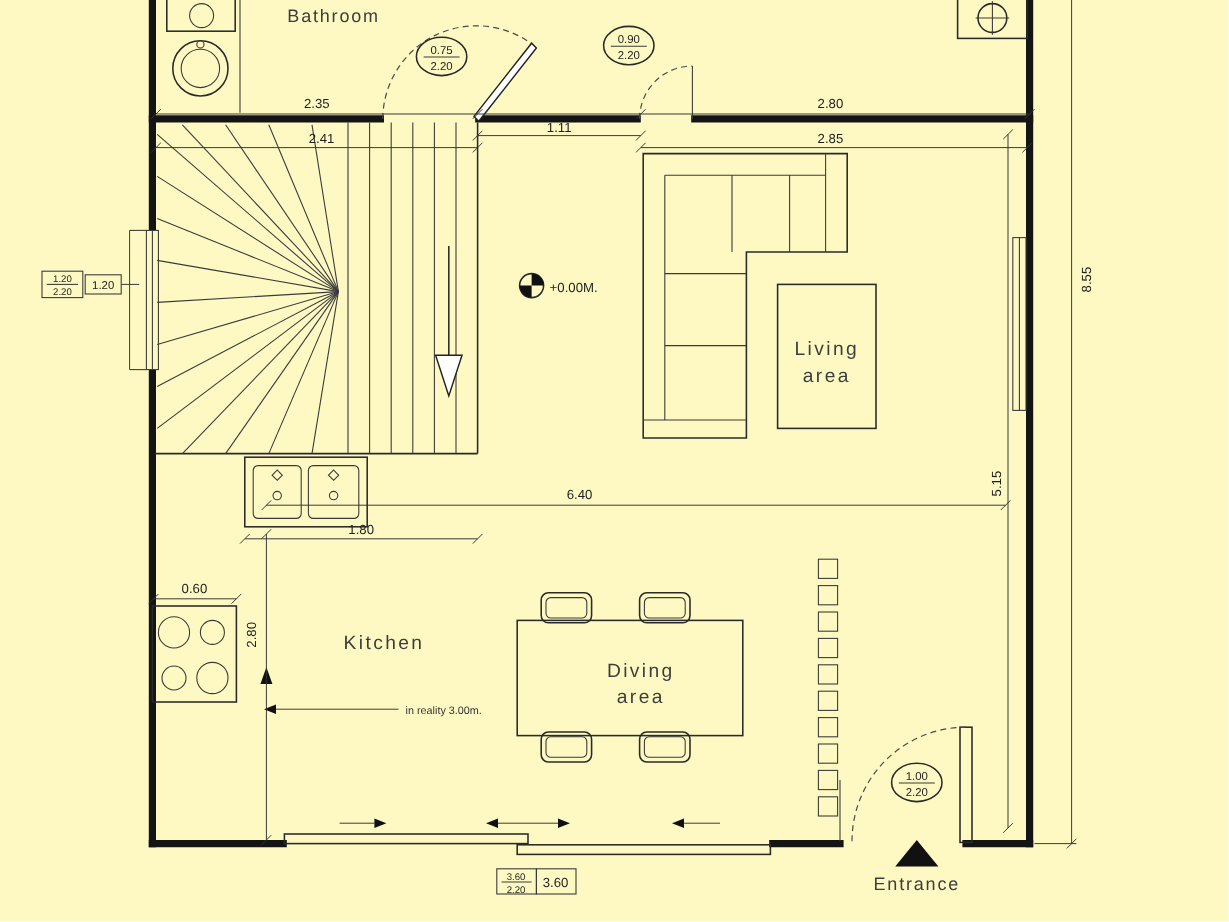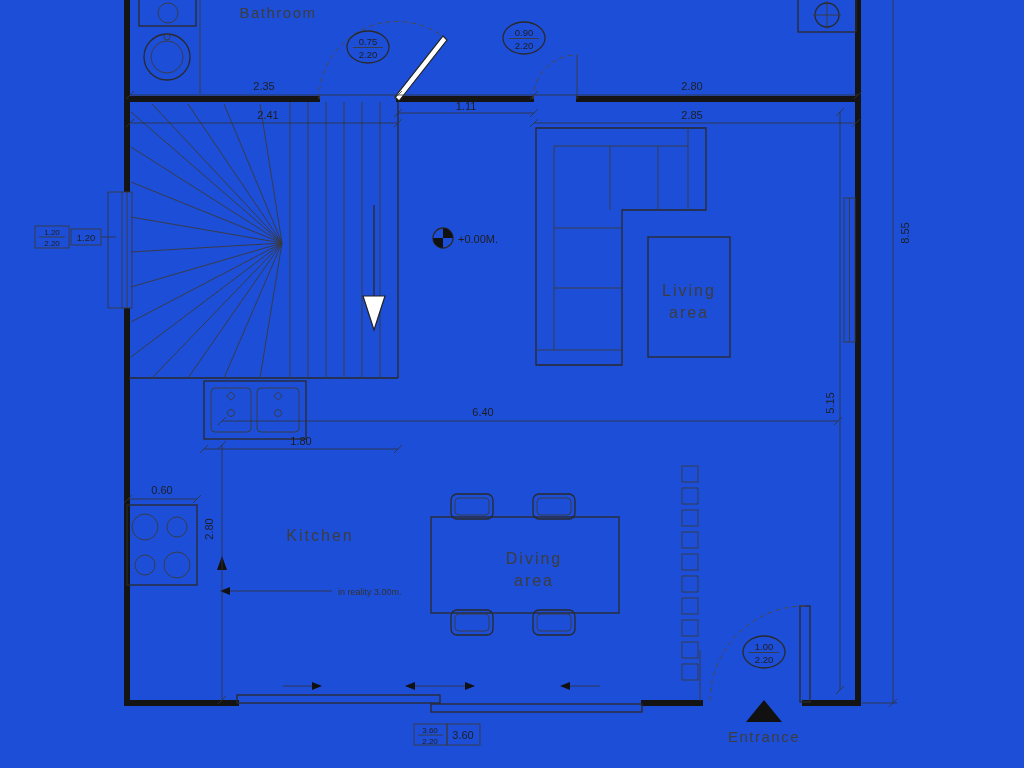--- a/index.html
+++ b/index.html
@@ -1,16 +1,16 @@
 <!DOCTYPE html>
 <html><head>
 <meta charset="utf-8">
 <style>
   html,body{margin:0;padding:0;background:#ffffff;}
-  .canvas{position:relative;width:1024px;height:768px;background:#1d4ed8;overflow:hidden;}
+  .canvas{position:relative;width:1024px;height:768px;background:#fef9c3;overflow:hidden;}
   svg{position:absolute;top:0;left:0;}
   .wall{stroke:#141414;stroke-width:6;fill:none;}
   .thin{stroke:#2a2a2a;stroke-width:1.3;fill:none;}
   .lite{stroke:#3a3a3a;stroke-width:0.9;fill:none;}
   .dim{stroke:#333333;stroke-width:0.8;fill:none;}
   .dash{stroke:#4a4a4a;stroke-width:1;fill:none;stroke-dasharray:5 3.5;}
   .fillb{fill:#111111;stroke:none;}
   .leaf{fill:#ffffff;stroke:#222222;stroke-width:1.2;}
   text{font-family:"Liberation Sans","DejaVu Sans",sans-serif;fill:#1f1f1f;}
   .t-room{font-size:16px;letter-spacing:2px;fill:#3d3d3d;}

